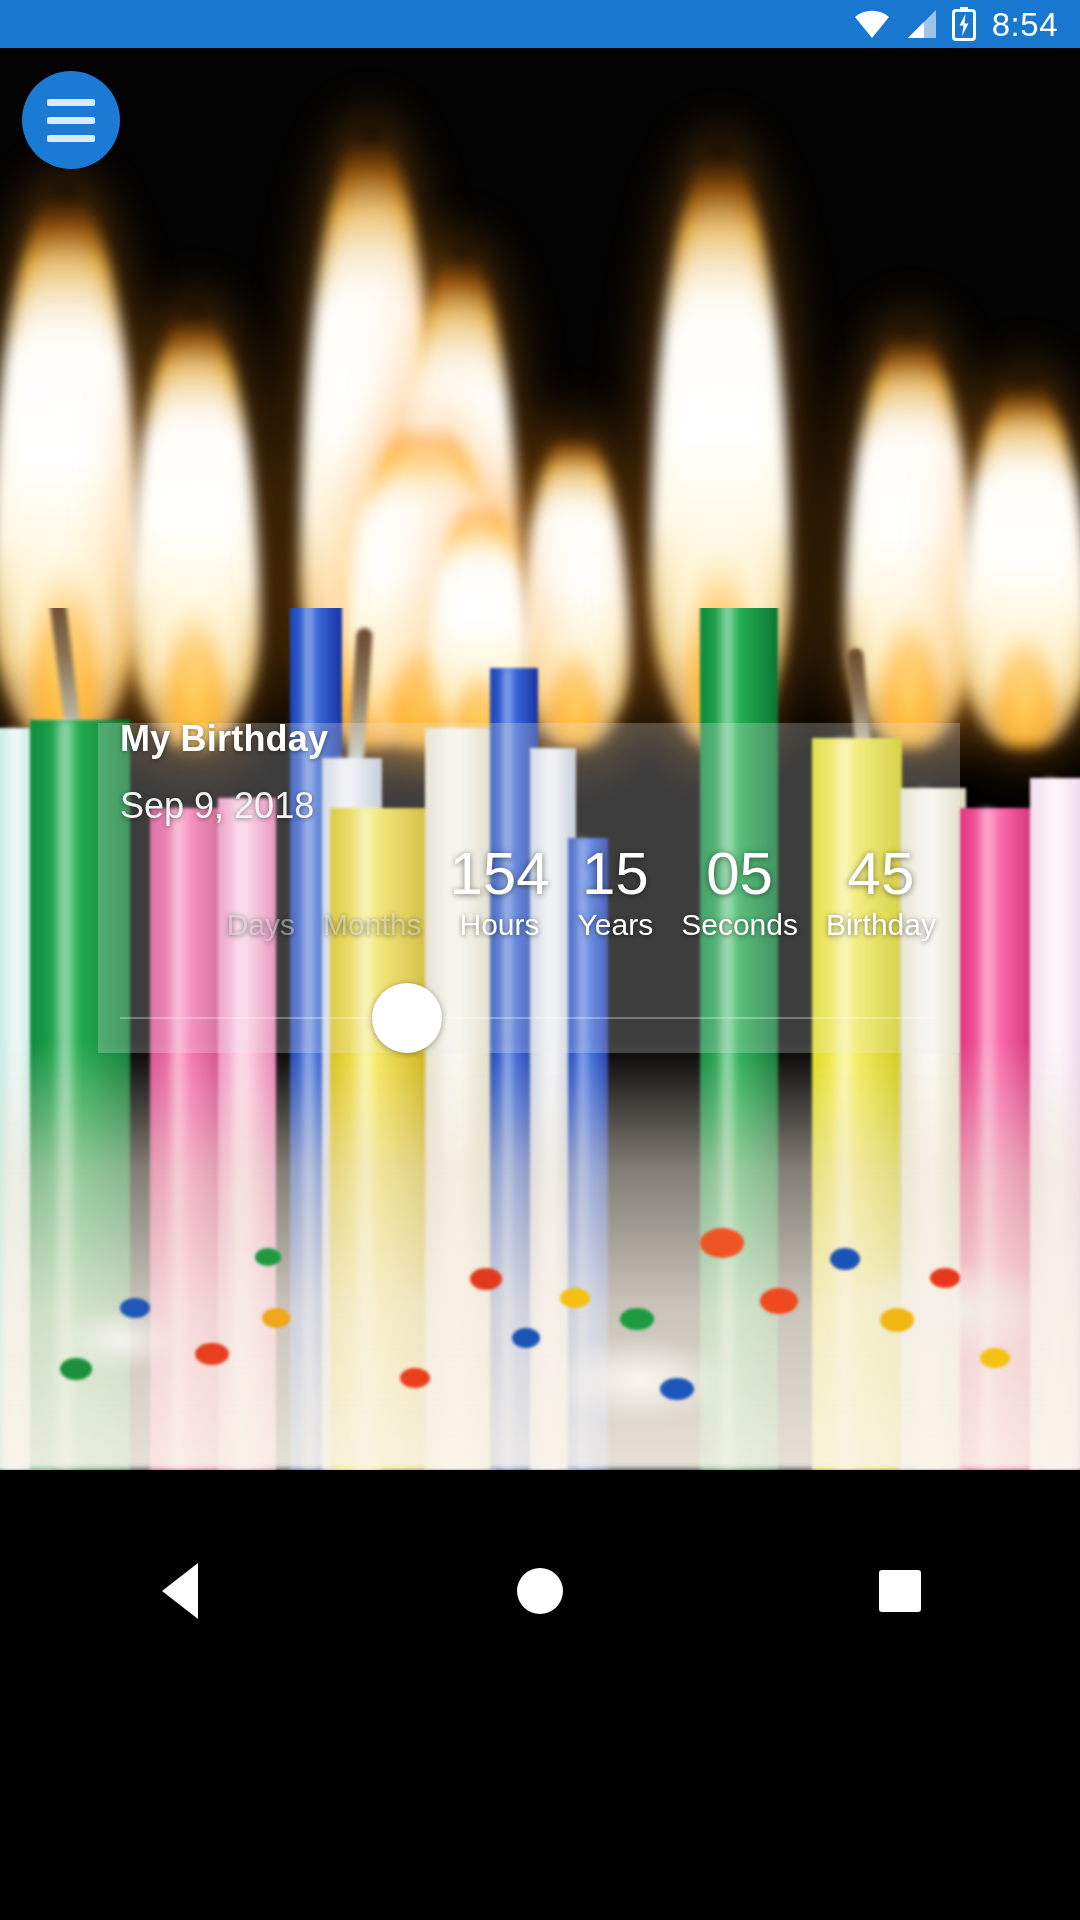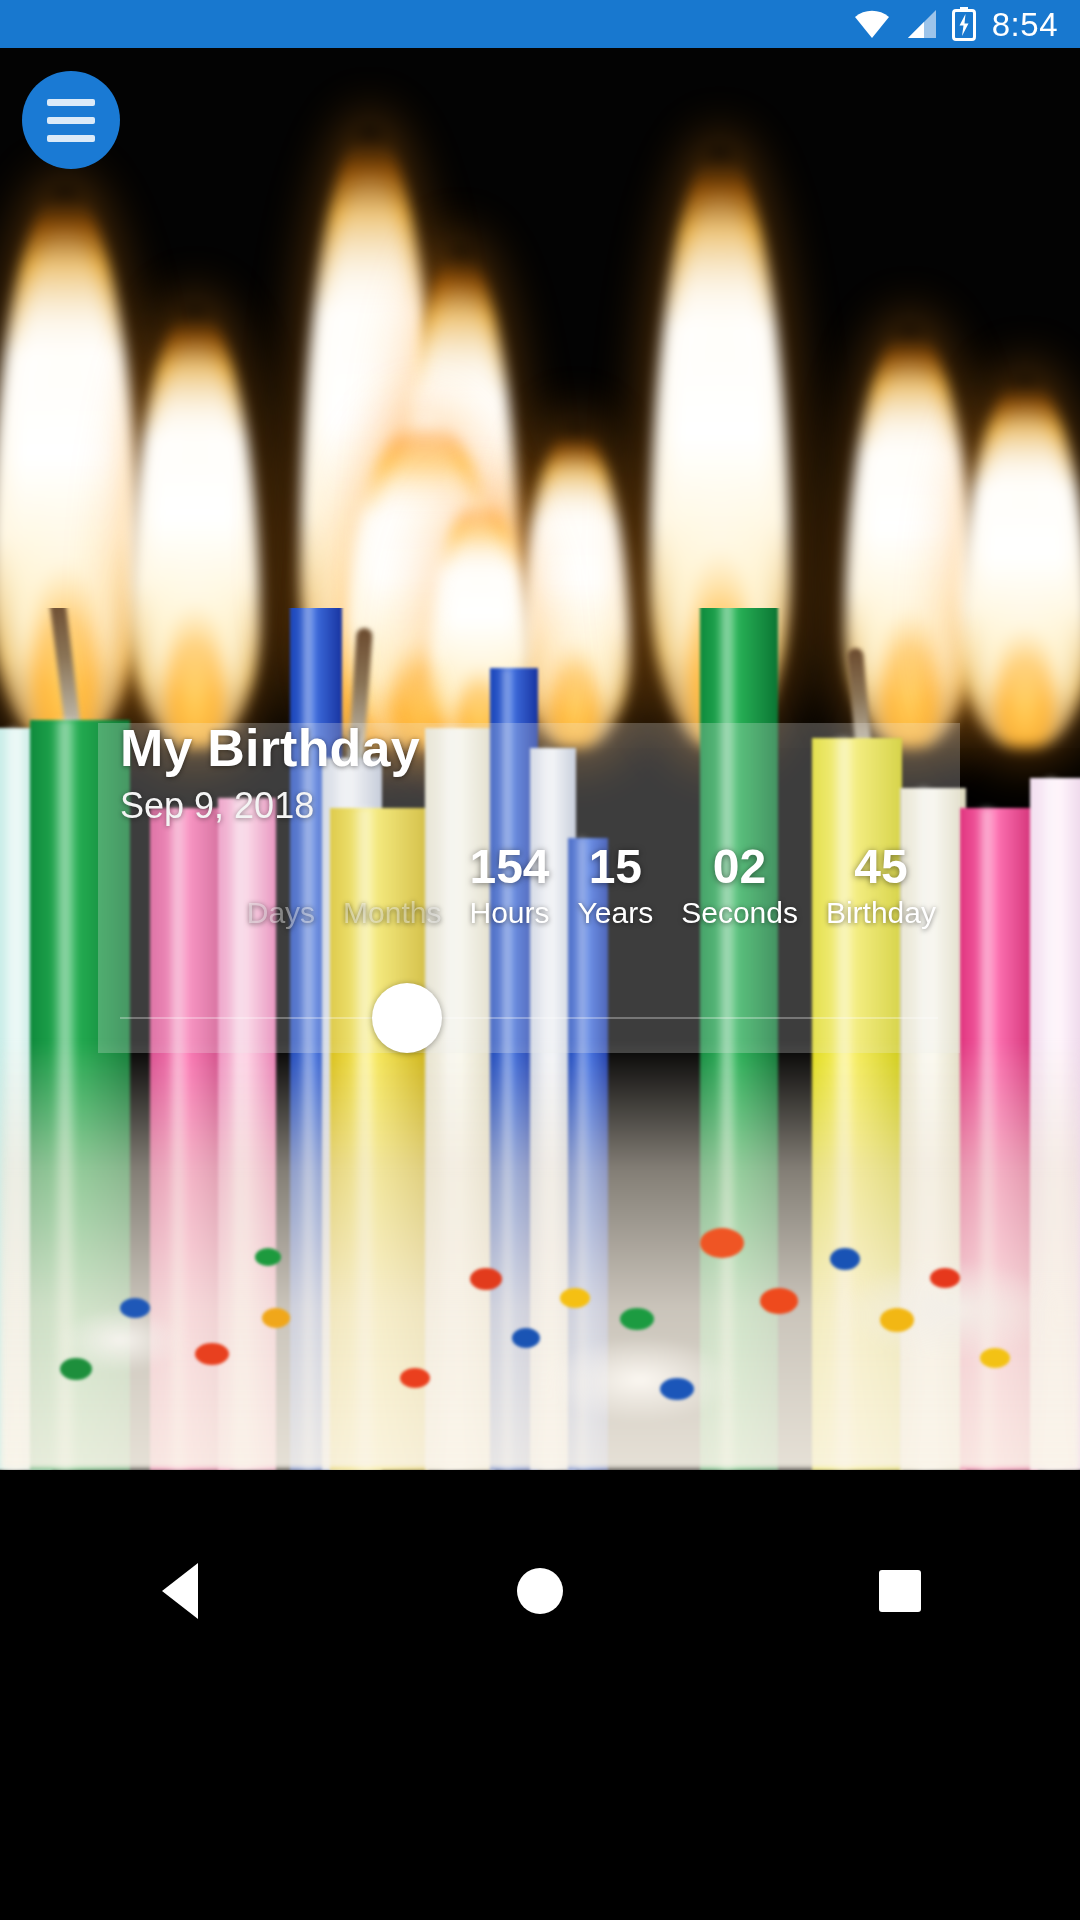--- a/index.html
+++ b/index.html
@@ -82,36 +82,36 @@
   .fab .bar{ width:48px; height:7px; border-radius:2px; background:#dbeaf8; }
 
   
   .card{
     position:absolute; left:98px; top:723px; width:862px; height:330px;
     background:rgba(236,236,236,0.26);
     z-index:40;
   }
   .card-title{
     position:absolute; left:22px; top:-5px;
-    color:#ffffff; font-size:52px; font-weight:bold; letter-spacing:.2px;
+    color:#ffffff; font-size:36px; font-weight:bold; letter-spacing:.2px;
     text-shadow:0 1px 5px rgba(0,0,0,.45); white-space:nowrap;
   }
   .card-date{
     position:absolute; left:22px; top:62px;
     color:#f4f4f4; font-size:36px; font-weight:400;
     text-shadow:0 1px 5px rgba(0,0,0,.45); white-space:nowrap;
   }
 
   .countdown{
     position:absolute; left:22px; right:10px; top:120px;
     display:flex; align-items:flex-end; justify-content:flex-end;
   }
   .cd-unit{ text-align:center; padding:0 14px; }
   .cd-value{
-    color:#ffffff; font-size:48px; font-weight:700; line-height:1.02;
+    color:#ffffff; font-size:60px; font-weight:400; line-height:1.02;
     text-shadow:0 1px 6px rgba(0,0,0,.5);
   }
   .cd-label{
     color:#ffffff; font-size:30px; font-weight:400; margin-top:4px;
     text-shadow:0 1px 5px rgba(0,0,0,.5);
   }
   .cd-unit.dim .cd-value{ color:rgba(255,255,255,.42); }
   .cd-unit.dim .cd-label{ color:rgba(255,255,255,.42); }
 
   .slider{
@@ -280,21 +280,21 @@
       </div>
       <div class="cd-unit">
         <div class="cd-value">154</div>
         <div class="cd-label">Hours</div>
       </div>
       <div class="cd-unit">
         <div class="cd-value">15</div>
         <div class="cd-label">Years</div>
       </div>
       <div class="cd-unit">
-        <div class="cd-value">02</div>
+        <div class="cd-value">05</div>
         <div class="cd-label">Seconds</div>
       </div>
       <div class="cd-unit">
         <div class="cd-value">45</div>
         <div class="cd-label">Birthday</div>
       </div>
     </div>
 
     <div class="slider">
       <div class="slider-track"></div>

